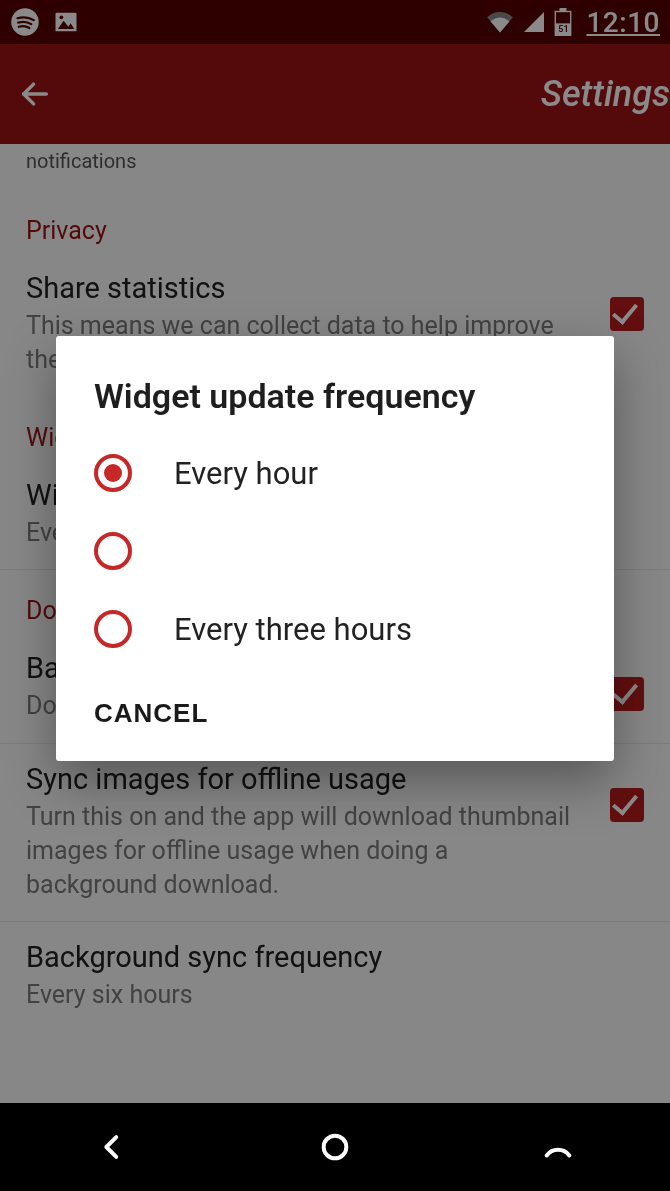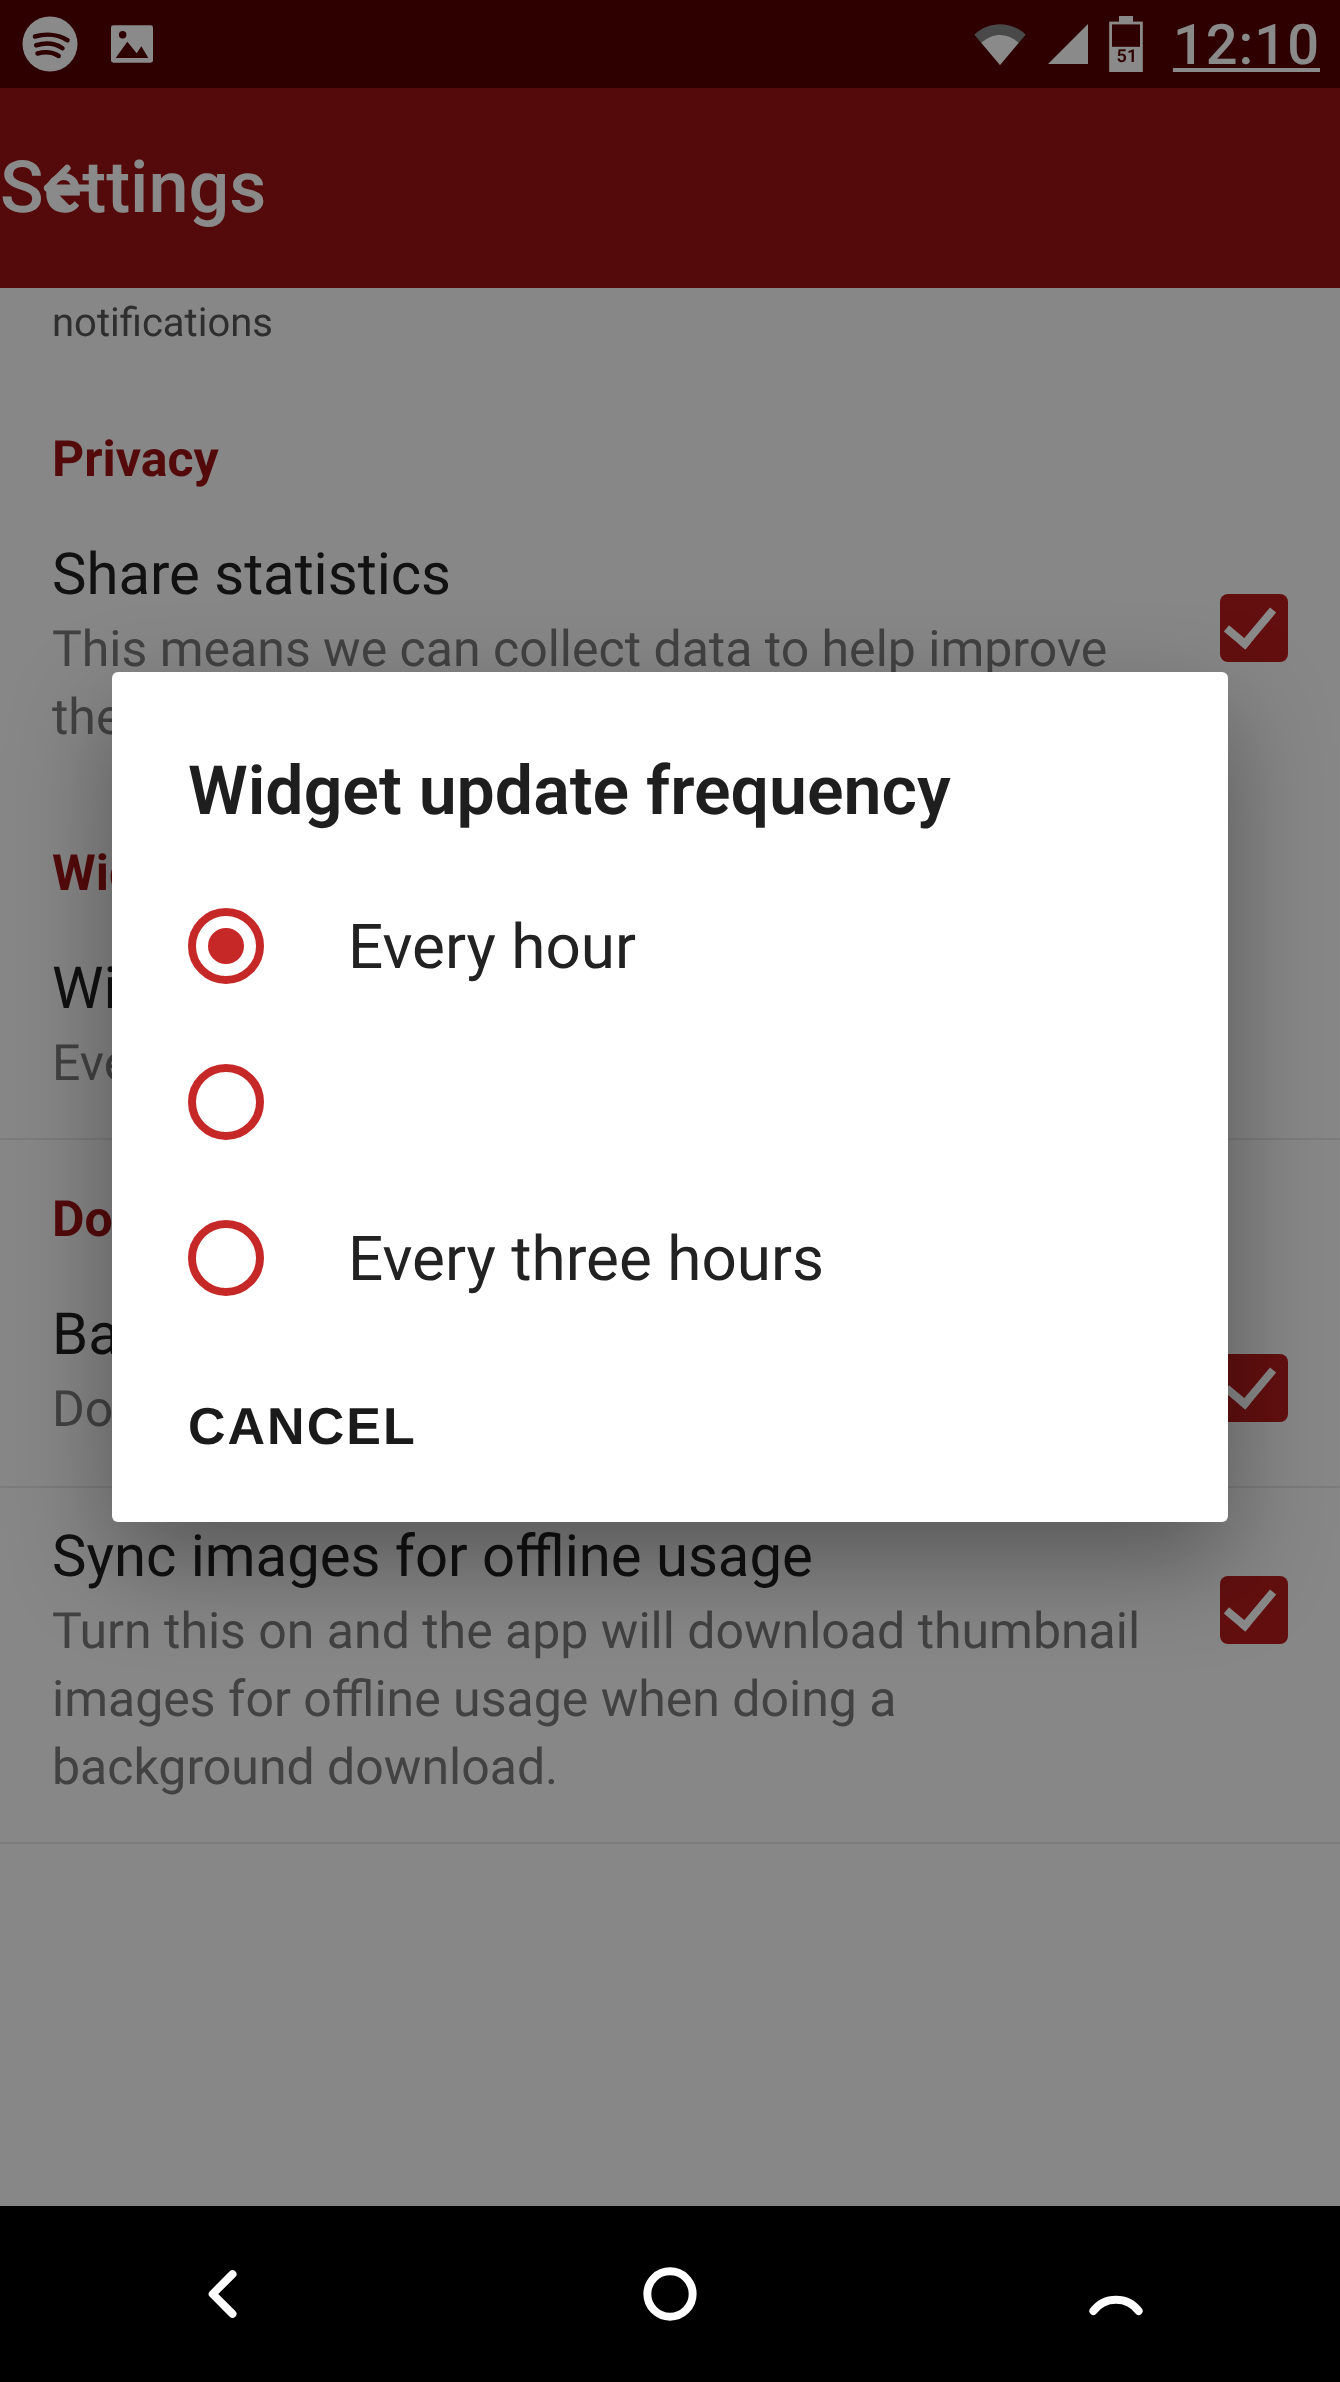--- a/index.html
+++ b/index.html
@@ -9,25 +9,25 @@
   
   .statusbar { position: absolute; top: 0; left: 0; right: 0; height: 44px; background: #570000; color: #fff; display: flex; align-items: center; justify-content: space-between; padding: 0 10px; }
   .statusbar-left { display: flex; align-items: center; gap: 12px; }
   .statusbar-right { display: flex; align-items: center; gap: 8px; justify-content: flex-end; }
   .sb-icon { display: inline-flex; align-items: center; justify-content: center; }
   .sb-time { font-size: 28px; font-weight: 500; letter-spacing: 0.5px; margin-left: 6px; text-decoration: underline; }
 
   
   .appbar { position: absolute; top: 44px; left: 0; right: 0; height: 100px; background: #9c1315; color: #fff; display: flex; align-items: center; }
   .appbar .back { width: 70px; display: flex; align-items: center; justify-content: center; height: 100%; }
-  .appbar .title { flex: 1; text-align: left; font-size: 36px; font-weight: 500; margin-left: -70px; }
+  .appbar .title { flex: 1; text-align: right; font-size: 36px; font-weight: 500; margin-left: -70px; font-style: italic; }
 
   
   .content { position: absolute; top: 144px; left: 0; right: 0; bottom: 88px; background: #fafafa; overflow: hidden; }
-  .section-header { color: #9c1315; font-size: 25px; font-weight: 700; padding: 26px 26px 8px 26px; }
+  .section-header { color: #9c1315; font-size: 25px; font-weight: 400; padding: 26px 26px 8px 26px; }
   .item { padding: 18px 26px 20px 26px; border-bottom: 1px solid #e6e6e6; display: flex; align-items: flex-start; }
   .item.no-border { border-bottom: none; }
   .item-text { flex: 1; }
   .item-title { font-size: 29px; color: #202020; margin-bottom: 4px; }
   .item-sub { font-size: 25px; color: #7a7a7a; line-height: 1.35; padding-right: 10px; }
   .item-top-sub { font-size: 20px; color: #555; padding: 0 26px 16px 26px; line-height: 1.3; }
   .checkbox { width: 34px; height: 34px; border-radius: 4px; background: #b71c1c; position: relative; flex: 0 0 auto; margin-left: 18px; margin-top: 26px; }
   .checkbox::after { content: ""; position: absolute; left: 8px; top: 2px; width: 10px; height: 20px; border: solid #fff; border-width: 0 4px 4px 0; transform: rotate(40deg); }
 
   
@@ -84,20 +84,26 @@
         <div class="item-sub">Downloads the latest stories in the background</div>
       </div>
       <div class="checkbox"></div>
     </div>
     <div class="item">
       <div class="item-text">
         <div class="item-title">Sync images for offline usage</div>
         <div class="item-sub">Turn this on and the app will download thumbnail images for offline usage when doing a background download.</div>
       </div>
       <div class="checkbox"></div>
+    </div>
+    <div class="item no-border">
+      <div class="item-text">
+        <div class="item-title">Background sync frequency</div>
+        <div class="item-sub">Every six hours</div>
+      </div>
     </div>
   </div>
 
   <div class="statusbar">
     <div class="statusbar-left">
       <span class="sb-icon">
         <svg width="30" height="30" viewBox="0 0 24 24" fill="#fff">
             <circle cx="12" cy="12" r="11" fill="#fff"></circle>
             <path d="M6 9c4-1.2 9-1 13 1.5M6.5 12.5c3.4-1 7.5-.8 10.5 1.2M7 15.8c2.8-.8 6-.6 8.5 1" stroke="#570000" stroke-width="1.8" stroke-linecap="round" fill="none"></path>
           </svg>

